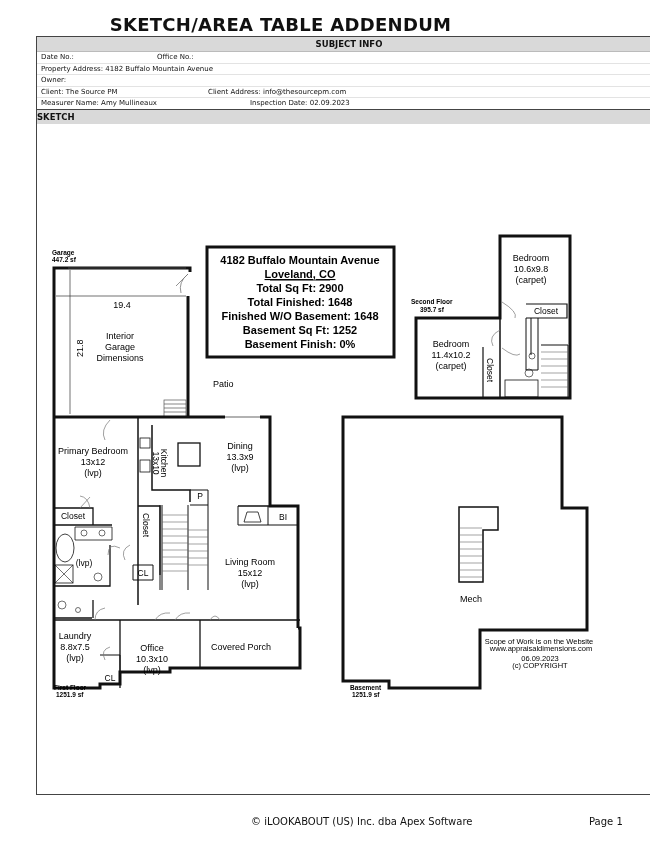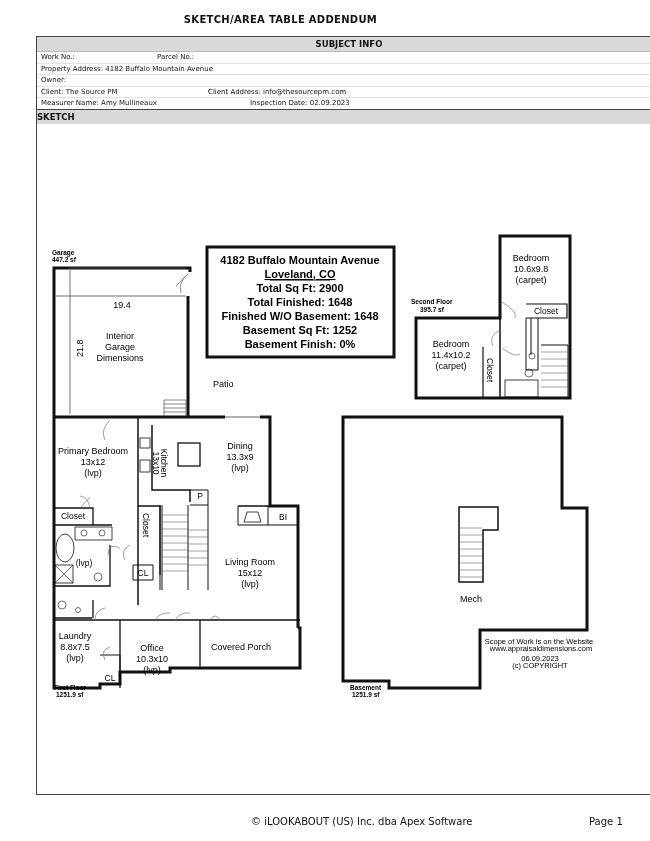--- a/index.html
+++ b/index.html
@@ -1,36 +1,36 @@
 <!DOCTYPE html>
 <html><head>
 <meta charset="utf-8">
 <style>
   html, body { margin: 0; padding: 0; background: #ffffff; }
   body { width: 650px; height: 841px; position: relative; overflow: hidden; font-family: "DejaVu Sans", sans-serif; color: #111; }
-  .title { position: absolute; top: 14px; left: 0; width: 561px; text-align: center; font-size: 10px; font-weight: bold; letter-spacing: 0.3px; }
+  .title { position: absolute; top: 14px; left: 0; width: 561px; text-align: center; font-size: 18px; font-weight: bold; letter-spacing: 0.3px; }
   .frame { position: absolute; left: 36px; top: 36px; width: 626px; height: 759px; border: 1.5px solid #444; box-sizing: border-box; }
   .hdr { background: #d9d9d9; height: 14px; line-height: 14px; text-align: center; font-size: 8.5px; font-weight: bold; border-bottom: 1px solid #bbb; }
   .row { height: 10.5px; line-height: 10.5px; font-size: 7px; border-bottom: 1px solid #e3e3e3; position: relative; padding-left: 4px; white-space: nowrap; }
   .row span { position: absolute; top: 0; }
   .sketch-hdr { background: #d9d9d9; height: 14px; line-height: 14px; font-size: 8.5px; font-weight: bold; border-top: 1.5px solid #444; }
   .sketch { position: absolute; left: 0; top: 0; }
   .footer { position: absolute; top: 816px; font-size: 10px; }
   svg text { font-family: "Liberation Sans", sans-serif; }
 </style>
 </head>
 <body>
 
 <div class="title">SKETCH/AREA TABLE ADDENDUM</div>
 
 <div class="frame">
   <div class="hdr">SUBJECT INFO</div>
   <div class="row">
-    <span style="left:4px">Work No.:</span>
-    <span style="left:120px">Parcel No.:</span>
+    <span style="left:4px">Date No.:</span>
+    <span style="left:120px">Office No.:</span>
   </div>
   <div class="row">
     <span style="left:4px">Property Address: 4182 Buffalo Mountain Avenue</span>
   </div>
   <div class="row">
     <span style="left:4px">Owner:</span>
   </div>
   <div class="row">
     <span style="left:4px">Client: The Source PM</span>
     <span style="left:171px">Client Address: info@thesourcepm.com</span>

